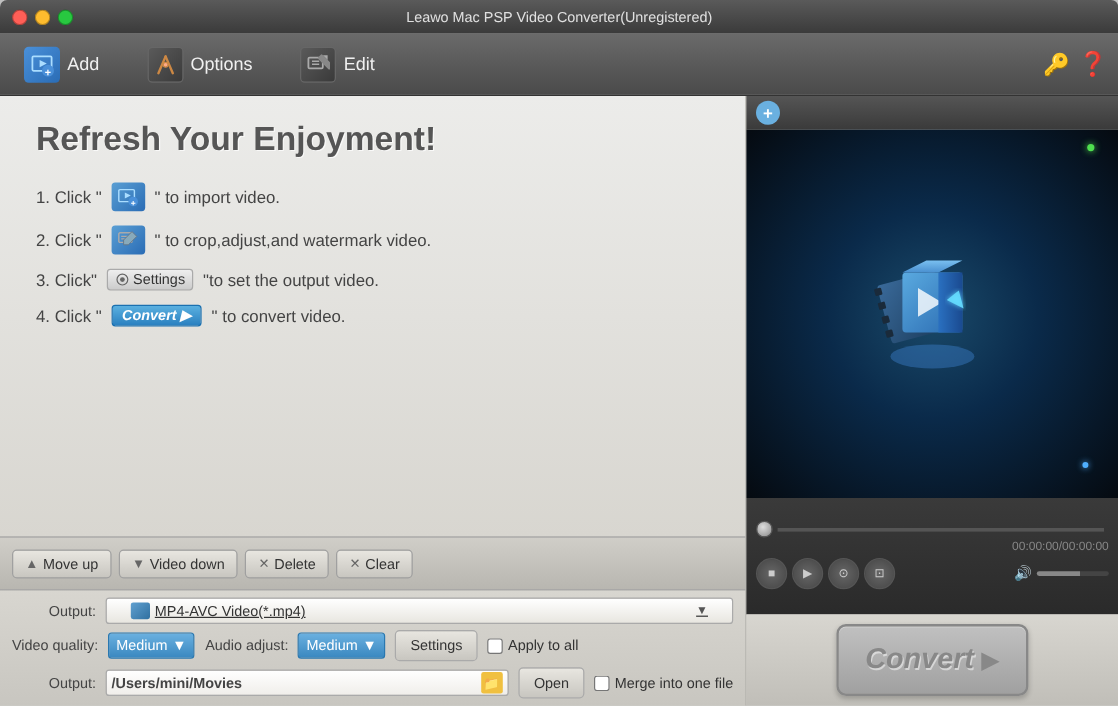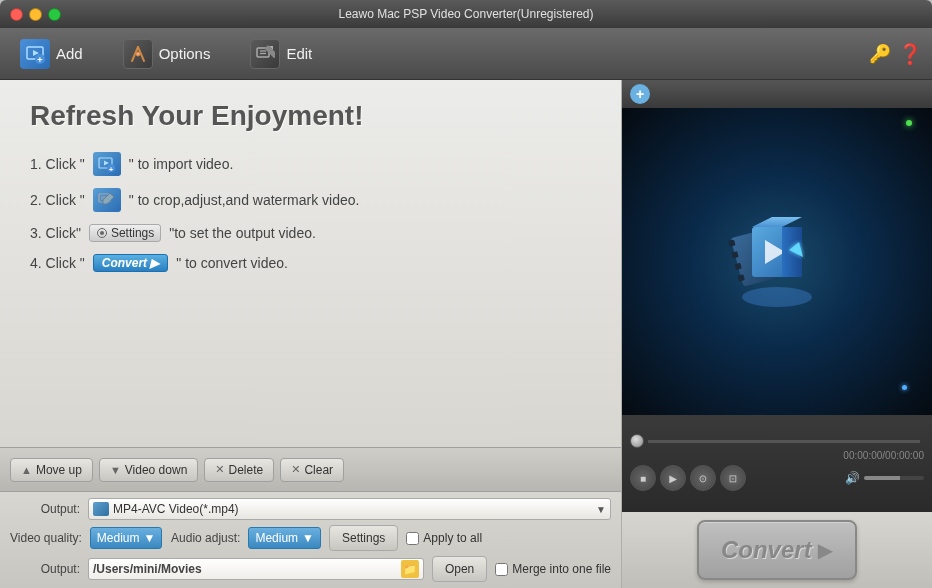--- a/index.html
+++ b/index.html
@@ -221,24 +221,25 @@
     }
 
     .profile-select {
       flex: 1;
       height: 22px;
       background: linear-gradient(to bottom, #fff, #e8e6e0);
       border: 1px solid #aaa;
       border-radius: 3px;
       font-size: 12px;
       color: #333;
-      padding: 0 4px;
+      padding: 0 20px;
       display: flex;
       align-items: center;
       justify-content: space-between;
+      text-decoration: underline;
     }
 
     .dropdown-arrow {
       color: #555;
       font-size: 10px;
     }
 
     .quality-select {
       height: 22px;
       background: linear-gradient(to bottom, #6ab0e0, #3a88c0);

